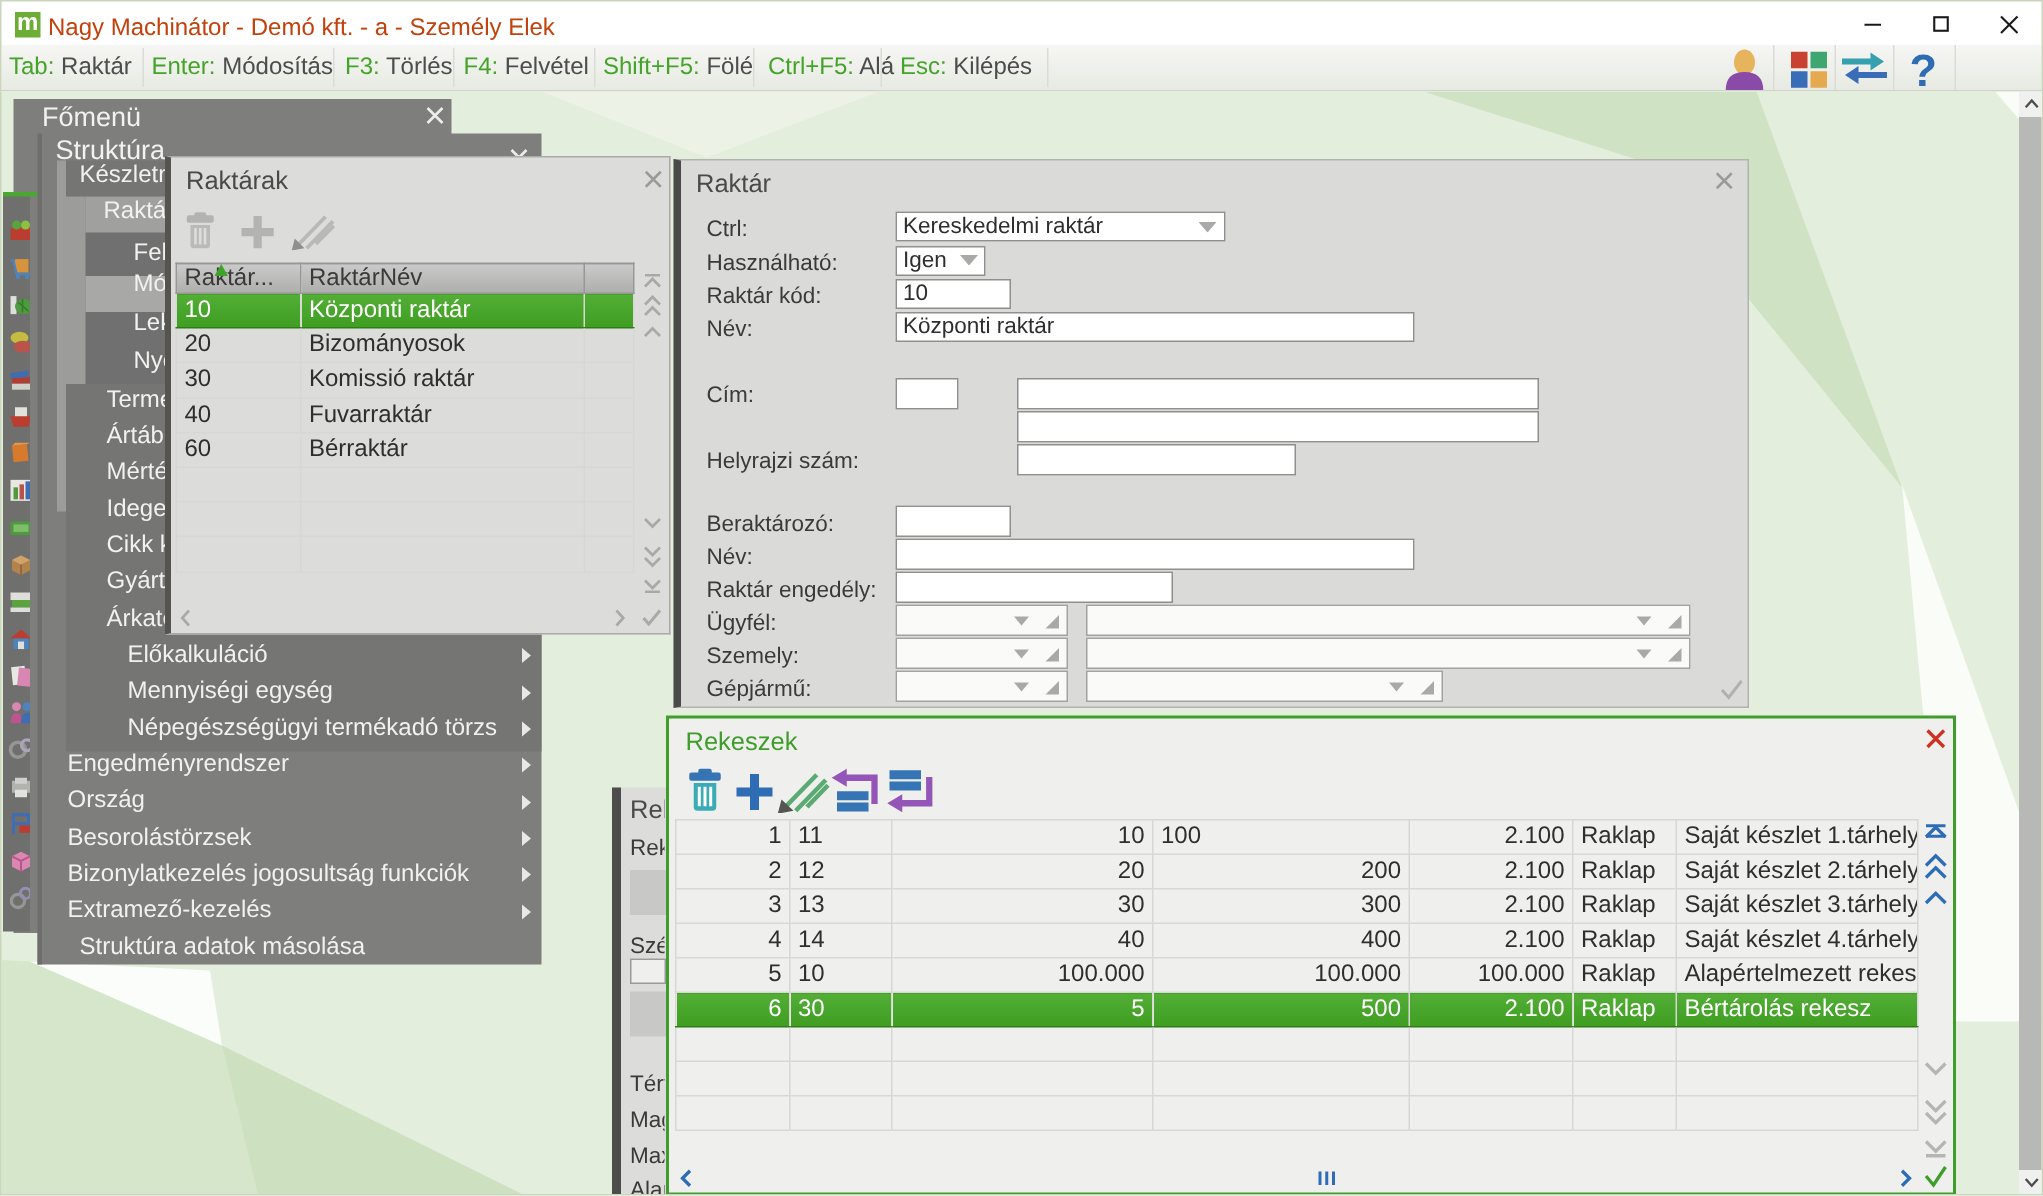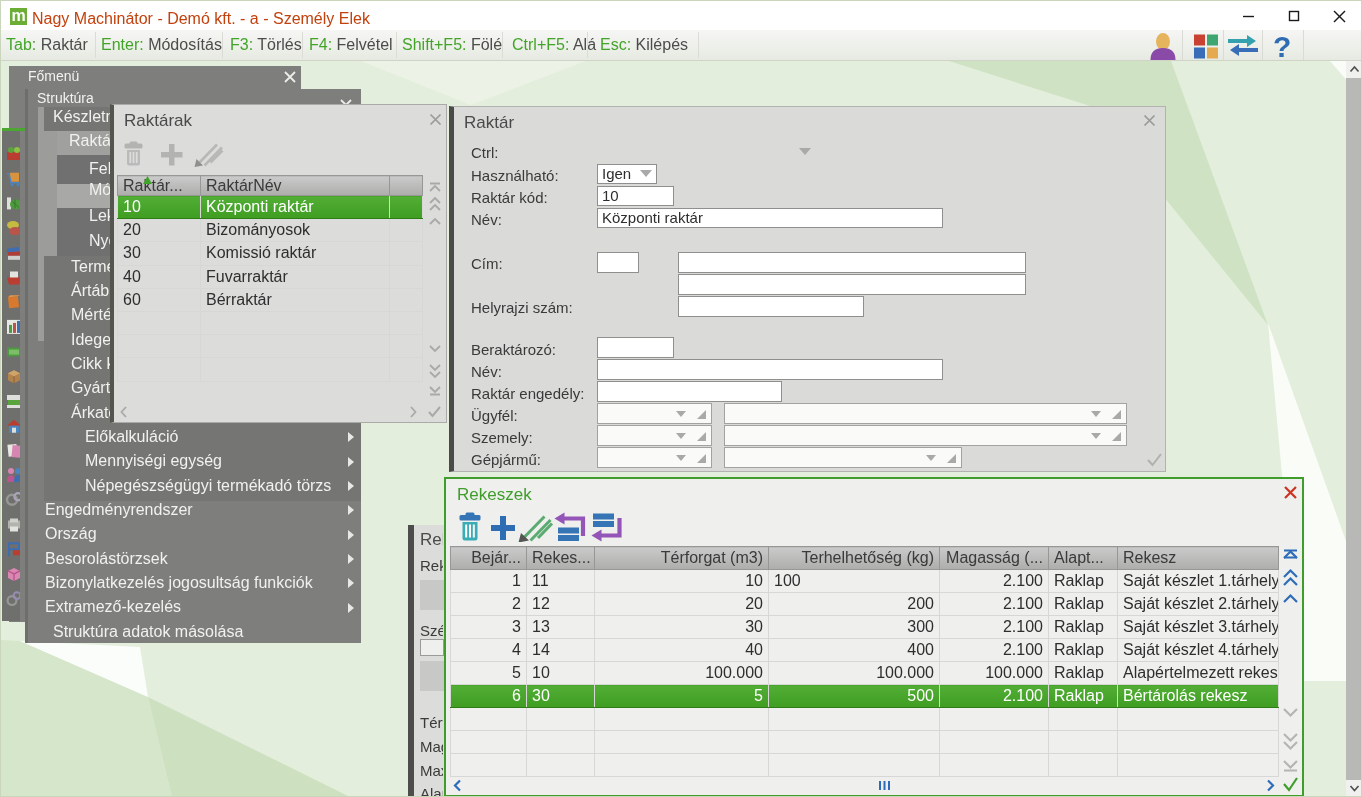--- a/index.html
+++ b/index.html
@@ -22,21 +22,21 @@
 .tbkey { color:#44a42a; }
 .tbsep { position:absolute; top:2px; height:26px; width:1px; background:#dcdcd6; }
 .tbico { position:absolute; top:0; height:30px; border-right:1px solid #dbdbd5; }
 
 
 #ws { position:absolute; left:0; top:61px; width:1362px; height:736px; overflow:hidden;
   border-left:1px solid #c9d6bb; border-right:1px solid #c9d6bb; border-bottom:1px solid #c9d6bb; background:#e3eedc; }
 
 
 .gwin { position:absolute; background:#7b7b79; }
-.wtitle { position:absolute; color:#f2f2f0; font-size:14px; }
+.wtitle { position:absolute; color:#f2f2f0; font-size:18px; }
 .menu-item { position:absolute; color:#f1f1ef; font-size:16px; white-space:nowrap; }
 .arr { position:absolute; width:0; height:0; border-left:6px solid #e8e8e6; border-top:5px solid transparent; border-bottom:5px solid transparent; }
 
 
 .lwin { position:absolute; background:#dcdcda; border:1px solid #aaaaa8; }
 .ltitle { position:absolute; font-size:17px; color:#4a4a4a; }
 
 
 .inp { position:absolute; background:#fff; border:1px solid #8f8f8d; font-size:15px; color:#2e2e2e; padding-left:4px; line-height:18px;}
 .lbl { position:absolute; font-size:15px; color:#3a3a3a; white-space:nowrap; }
@@ -393,20 +393,21 @@
     <div class="lbl" style="left:17px;top:81.5px">Raktár kód:</div>
     <div class="lbl" style="left:17px;top:104px">Név:</div>
     <div class="lbl" style="left:17px;top:148px">Cím:</div>
     <div class="lbl" style="left:17px;top:192px">Helyrajzi szám:</div>
     <div class="lbl" style="left:17px;top:234px">Beraktározó:</div>
     <div class="lbl" style="left:17px;top:256px">Név:</div>
     <div class="lbl" style="left:17px;top:278px">Raktár engedély:</div>
     <div class="lbl" style="left:17px;top:300px">Ügyfél:</div>
     <div class="lbl" style="left:17px;top:322px">Szemely:</div>
     <div class="lbl" style="left:17px;top:344px">Gépjármű:</div>
+    <div class="inp" style="left:143px;top:34px;width:220px;height:20px">Kereskedelmi raktár</div>
     <svg class="abs" style="left:345px;top:41px;width:12px;height:7px" viewBox="0 0 12 7">
         <path d="M0 0 L12 0 L6 7 Z" fill="#a9a9a7"></path>
       </svg>
     <div class="inp" style="left:143px;top:56.5px;width:60px;height:20px">Igen</div>
     <svg class="abs" style="left:186px;top:63px;width:12px;height:7px" viewBox="0 0 12 7">
         <path d="M0 0 L12 0 L6 7 Z" fill="#a9a9a7"></path>
       </svg>
     <div class="inp" style="left:143px;top:78.5px;width:77px;height:20px">10</div>
     <div class="inp" style="left:143px;top:101px;width:346px;height:20px">Központi raktár</div>
     <div class="inp" style="left:143px;top:144.5px;width:42px;height:21px"></div>
@@ -468,29 +469,20 @@
       <colgroup>
           <col style="width:76px">
           <col style="width:68px">
           <col style="width:174px">
           <col style="width:171px">
           <col style="width:109px">
           <col style="width:69px">
           <col style="width:161px">
         </colgroup>
       <tbody>
-          <tr class="hdr" style="height:23px">
-            <td style="text-align:right">Bejár...</td>
-            <td>Rekes...</td>
-            <td style="text-align:right">Térforgat (m3)</td>
-            <td style="text-align:right">Terhelhetőség (kg)</td>
-            <td style="text-align:right">Magasság (...</td>
-            <td>Alapt...</td>
-            <td>Rekesz</td>
-          </tr>
       <tr style="height:23px">
             <td style="text-align:right">1</td>
             <td>11</td>
             <td style="text-align:right">10</td>
             <td style="text-align:left">100</td>
             <td style="text-align:right">2.100</td>
             <td>Raklap</td>
             <td>Saját készlet 1.tárhely</td>
           </tr>
       <tr style="height:23px">

